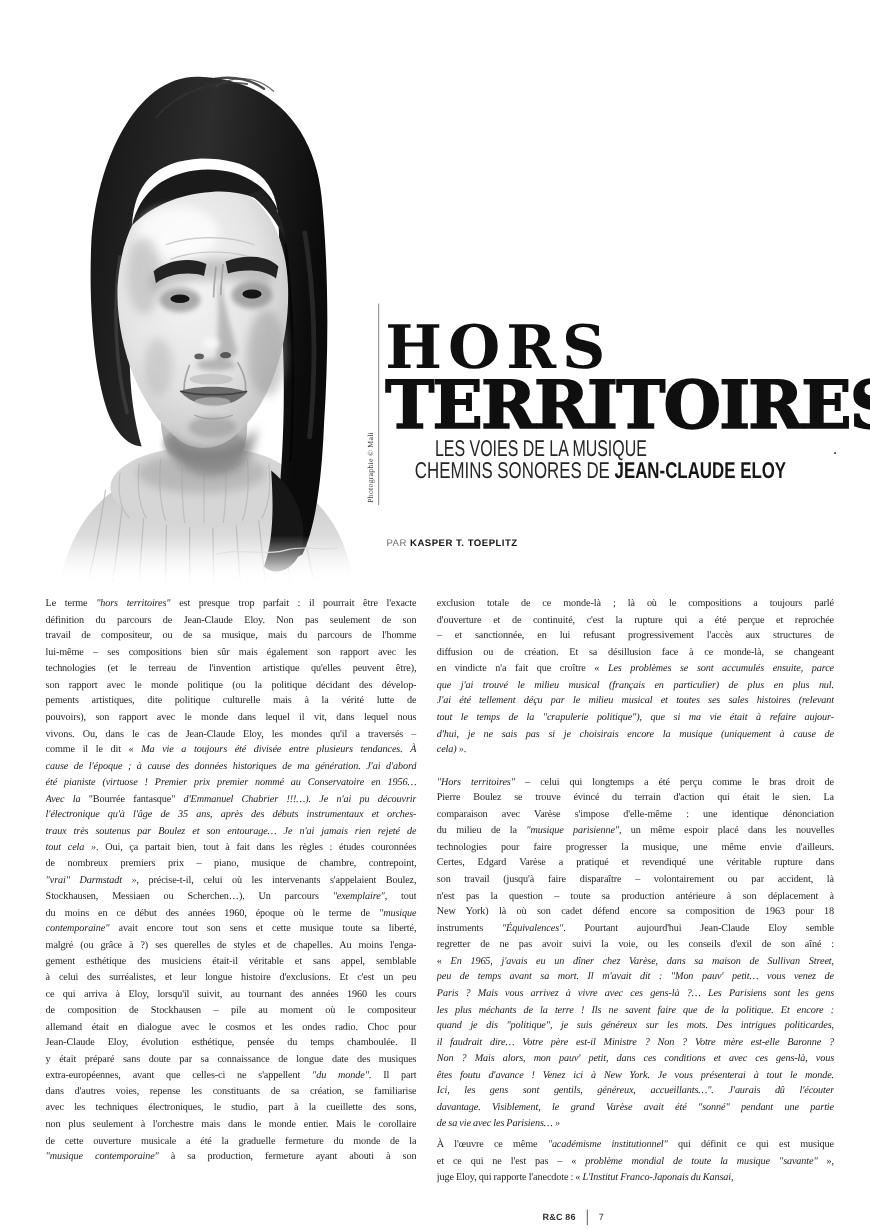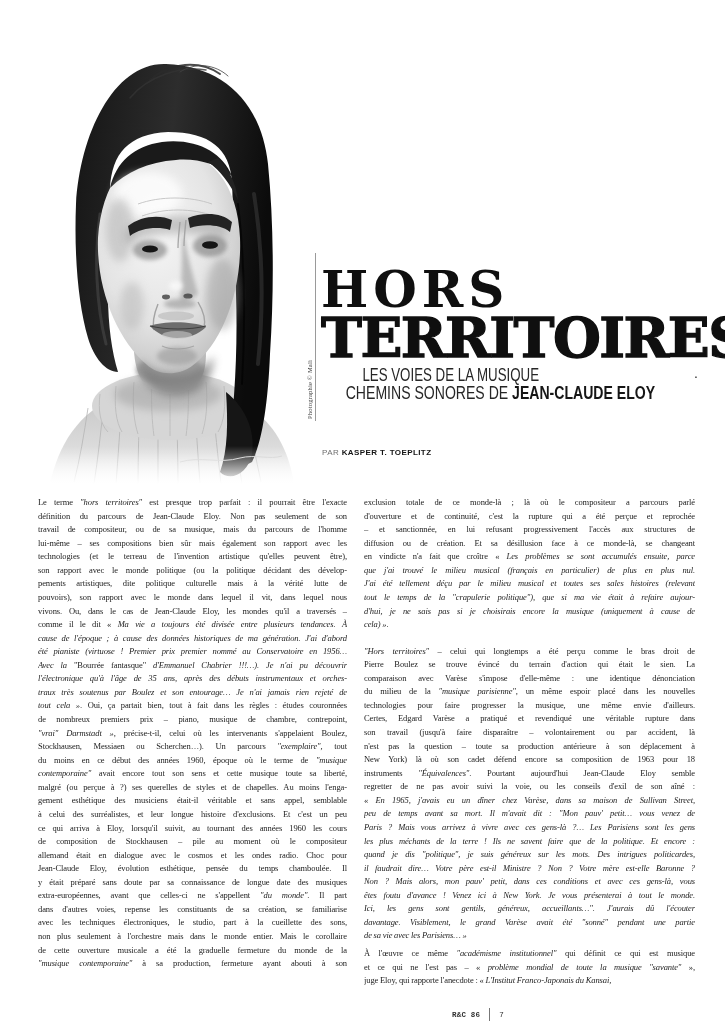--- a/index.html
+++ b/index.html
@@ -57,21 +57,21 @@
   .line {
     height:13.57px; line-height:13.57px; overflow:hidden;
     text-align:justify; text-align-last:justify;
   }
   .line.lastline { text-align-last:left; }
   .line i { font-style:italic; }
 
   
   .footer {
     position:absolute; left:452px; top:980px; display:flex; align-items:center;
-    font-family:Liberation Mono, monospace; font-size:7.5px; color:#2f2f2f;
+    font-family:Liberation Sans, sans-serif; font-size:7.5px; color:#2f2f2f;
   }
   .footer .journal { font-weight:700; letter-spacing:0.2px; }
   .footer .bar { width:1px; height:13px; background:#777; margin:0 9px; }
 </style>
 </head>
 <body>
 
 <div class="page">
 
   <svg class="photo" viewBox="0 0 285 430" xmlns="http://www.w3.org/2000/svg" aria-hidden="true">
@@ -225,39 +225,39 @@
         <div class="line"><i>été pianiste (virtuose ! Premier prix premier nommé au Conservatoire en 1956…</i></div>
         <div class="line"><i>Avec la </i>"Bourrée fantasque" <i>d'Emmanuel Chabrier !!!…). Je n'ai pu découvrir</i></div>
         <div class="line"><i>l'électronique qu'à l'âge de 35 ans, après des débuts instrumentaux et orches-</i></div>
         <div class="line"><i>traux très soutenus par Boulez et son entourage… Je n'ai jamais rien rejeté de</i></div>
         <div class="line"><i>tout cela »</i>. Oui, ça partait bien, tout à fait dans les règles : études couronnées</div>
         <div class="line">de nombreux premiers prix – piano, musique de chambre, contrepoint,</div>
         <div class="line"><i>"vrai" Darmstadt »</i>, précise-t-il, celui où les intervenants s'appelaient Boulez,</div>
         <div class="line">Stockhausen, Messiaen ou Scherchen…). Un parcours <i>"exemplaire"</i>, tout</div>
         <div class="line">du moins en ce début des années 1960, époque où le terme de <i>"musique</i></div>
         <div class="line"><i>contemporaine"</i> avait encore tout son sens et cette musique toute sa liberté,</div>
-        <div class="line">malgré (ou perçue à ?) ses querelles de styles et de chapelles. Au moins l'enga-</div>
+        <div class="line">malgré (ou grâce à ?) ses querelles de styles et de chapelles. Au moins l'enga-</div>
         <div class="line">gement esthétique des musiciens était-il véritable et sans appel, semblable</div>
         <div class="line">à celui des surréalistes, et leur longue histoire d'exclusions. Et c'est un peu</div>
         <div class="line">ce qui arriva à Eloy, lorsqu'il suivit, au tournant des années 1960 les cours</div>
         <div class="line">de composition de Stockhausen – pile au moment où le compositeur</div>
         <div class="line">allemand était en dialogue avec le cosmos et les ondes radio. Choc pour</div>
         <div class="line">Jean-Claude Eloy, évolution esthétique, pensée du temps chamboulée. Il</div>
         <div class="line">y était préparé sans doute par sa connaissance de longue date des musiques</div>
         <div class="line">extra-européennes, avant que celles-ci ne s'appellent <i>"du monde"</i>. Il part</div>
         <div class="line">dans d'autres voies, repense les constituants de sa création, se familiarise</div>
         <div class="line">avec les techniques électroniques, le studio, part à la cueillette des sons,</div>
         <div class="line">non plus seulement à l'orchestre mais dans le monde entier. Mais le corollaire</div>
         <div class="line">de cette ouverture musicale a été la graduelle fermeture du monde de la</div>
         <div class="line"><i>"musique contemporaine"</i> à sa production, fermeture ayant abouti à son</div>
       </div>
     </div>
   <div class="col col-right">
       <div class="para">
-        <div class="line">exclusion totale de ce monde-là ; là où le compositeur a parcours parlé</div>
+        <div class="line">exclusion totale de ce monde-là ; là où le compositions a toujours parlé</div>
         <div class="line">d'ouverture et de continuité, c'est la rupture qui a été perçue et reprochée</div>
         <div class="line">– et sanctionnée, en lui refusant progressivement l'accès aux structures de</div>
         <div class="line">diffusion ou de création. Et sa désillusion face à ce monde-là, se changeant</div>
         <div class="line">en vindicte n'a fait que croître « <i>Les problèmes se sont accumulés ensuite, parce</i></div>
         <div class="line"><i>que j'ai trouvé le milieu musical (français en particulier) de plus en plus nul.</i></div>
         <div class="line"><i>J'ai été tellement déçu par le milieu musical et toutes ses sales histoires (relevant</i></div>
         <div class="line"><i>tout le temps de la "crapulerie politique"), que si ma vie était à refaire aujour-</i></div>
         <div class="line"><i>d'hui, je ne sais pas si je choisirais encore la musique (uniquement à cause de</i></div>
         <div class="line lastline"><i>cela) »</i>.</div>
       </div>

